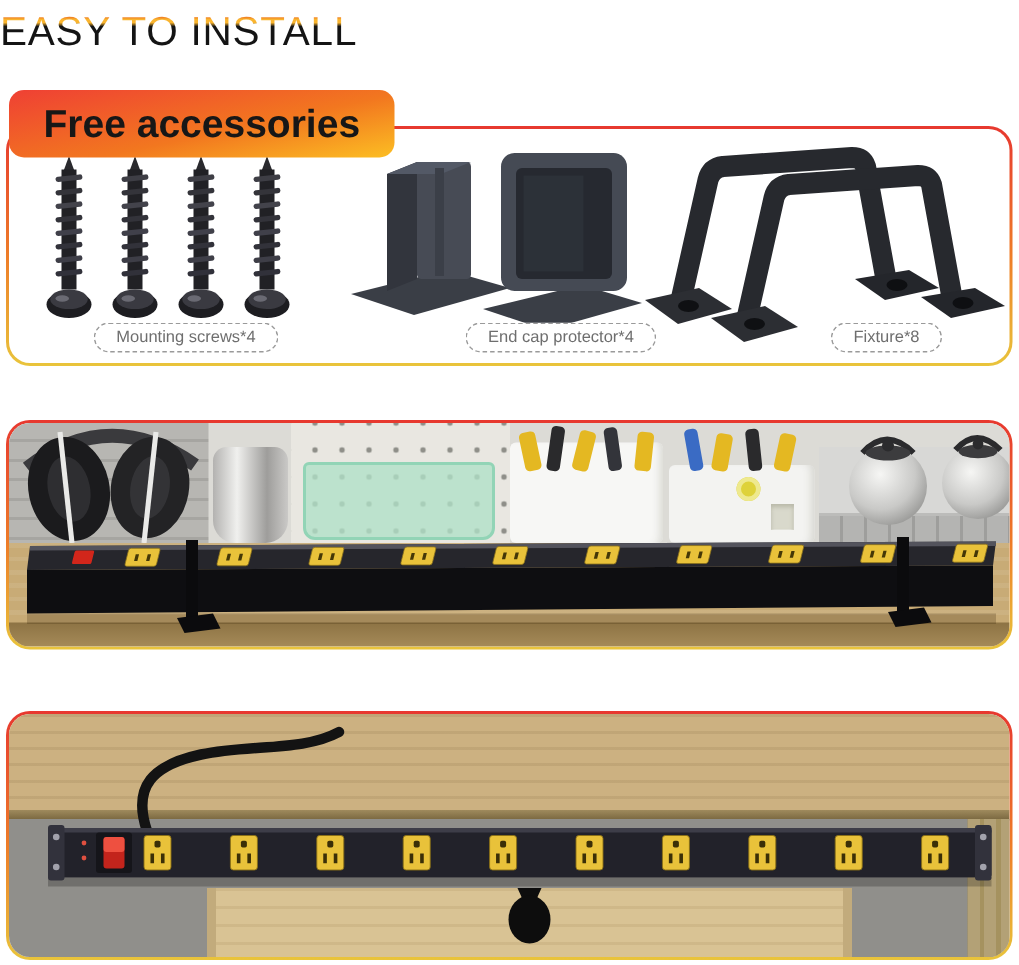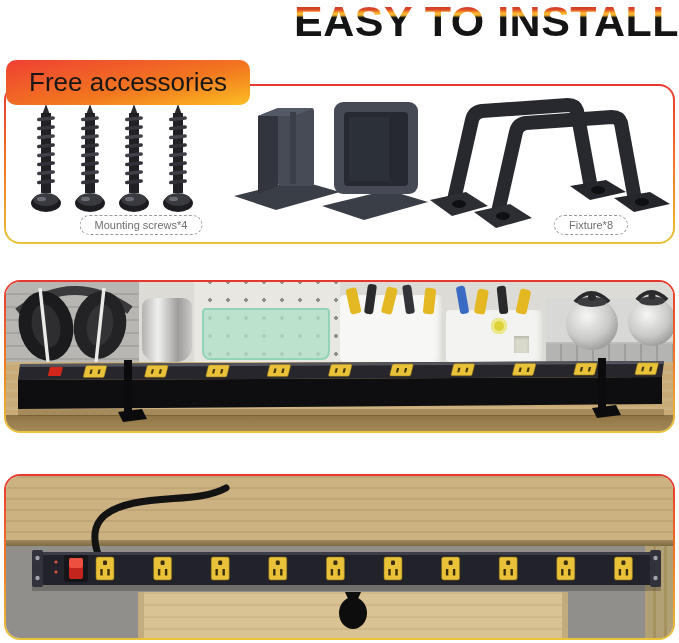--- a/index.html
+++ b/index.html
@@ -1,39 +1,39 @@
 <!DOCTYPE html>
 <html><head>
 <meta charset="utf-8">
 <style>
   html,body{margin:0;padding:0;background:#fff;}
   .canvas{position:relative;width:679px;height:643px;background:#fff;overflow:hidden;
           font-family:"Liberation Sans",sans-serif;}
 
   
   .title{position:absolute;top:0;left:0;width:100%;height:42px;line-height:42px;
-         text-align:right;font-size:43px;font-weight:700;letter-spacing:.5px;color:#141414;}
+         text-align:left;font-size:27px;font-weight:400;letter-spacing:.5px;color:#141414;}
   @supports ((-webkit-background-clip:text) or (background-clip:text)){
     .title{background:linear-gradient(180deg,#c23a22 6%,#d8432b 22%,#ef7c22 27%,#f9b42e 31%,#f9b42e 36%,#141414 42%,#141414 100%);
            -webkit-background-clip:text;background-clip:text;color:transparent;}
   }
 
   
   .panel{position:absolute;left:4px;width:671px;border-radius:16px;padding:2px;
          background:linear-gradient(180deg,#e7382f 0%,#ee7e28 55%,#e9c43b 100%);box-sizing:border-box;}
   .p1{top:84px;height:160px;}
   .p2{top:280px;height:153px;}
   .p3{top:474px;height:166px;}
   .panel-inner{position:relative;width:667px;border-radius:14px;background:#fff;overflow:hidden;}
   .p1 .panel-inner{height:156px;}
   .p2 .panel-inner{height:149px;}
   .p3 .panel-inner{height:162px;}
 
   
-  .badge{position:absolute;left:6px;display:inline-block;padding:7px 23px;font-size:26px;font-weight:normal;
+  .badge{position:absolute;left:6px;display:inline-block;padding:7px 23px;font-size:26px;font-weight:bold;
          color:#171717;background:linear-gradient(168deg,#ef4034 0%,#f2771f 58%,#fcbe23 100%);
          border-radius:10px;z-index:6;white-space:nowrap;}
   .b1{top:60px;}
   .b2{top:258px;}
   .b3{top:452px;}
 
   
   .pill{position:absolute;bottom:7px;transform:translateX(-50%);border:1px dashed #9a9a9a;border-radius:12px;
         padding:3px 14px;font-size:11px;color:#6e6e6e;background:#fff;white-space:nowrap;z-index:4;}
 
@@ -135,21 +135,22 @@
             <polygon points="0,112 36,104 58,118 22,128" fill="#2c2e33"></polygon>
             <ellipse cx="29" cy="116" rx="7" ry="4" fill="#0f1013"></ellipse>
             <polygon points="140,98 176,92 196,104 160,112" fill="#24262b"></polygon>
             <ellipse cx="168" cy="102" rx="7" ry="4" fill="#0e0f12"></ellipse>
           </g>
         </defs>
         <use href="#bracket" x="0" y="0"></use>
         <use href="#bracket" x="44" y="12"></use>
       </svg>
 
-      <div class="pill" style="left:135px;">Mounting screws*4</div>
+      <div class="pill" style="left:118px;">Mounting screws*4</div>
+      <div class="pill" style="left:368px;">End cap protector*4</div>
       <div class="pill" style="left:585px;">Fixture*8</div>
     </div>
   </section>
   <div class="badge b1">Free accessories</div>
 
   <section class="panel p2">
     <div class="panel-inner">
       <div class="layer ph2-wall"></div>
       <div class="layer ph2-leftpanel"></div>
       <div class="layer ph2-pegboard"></div>

